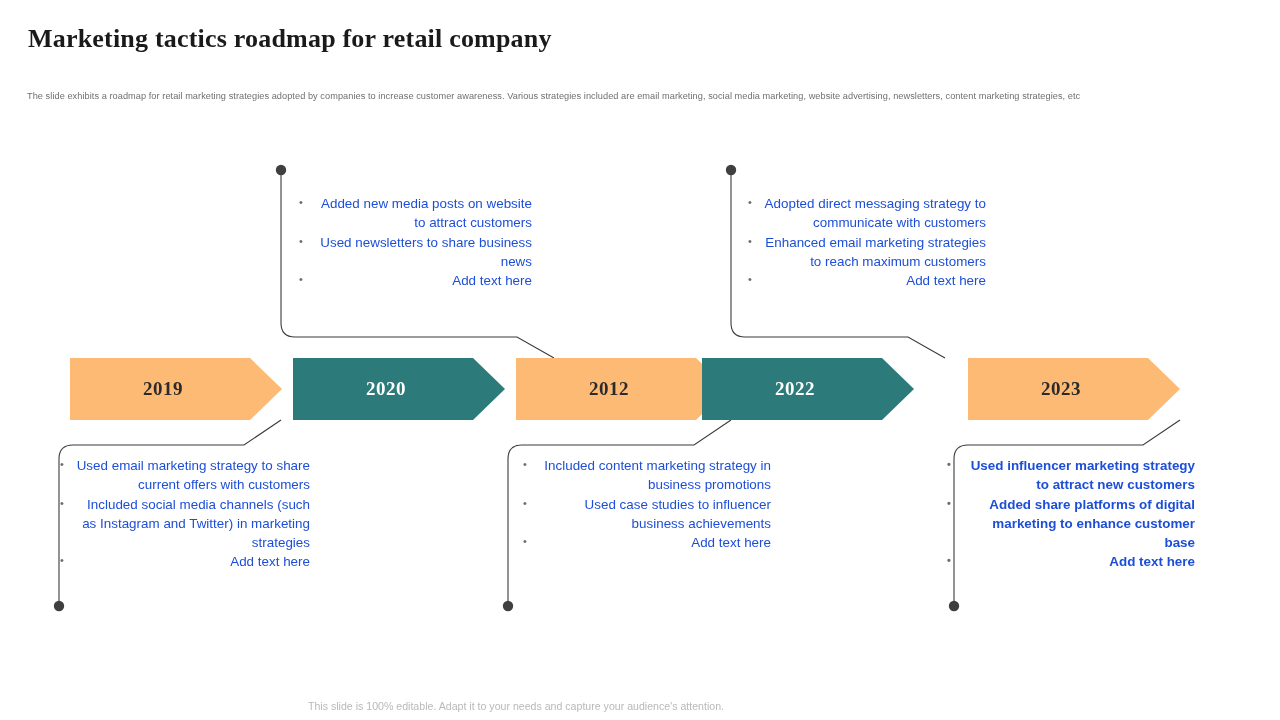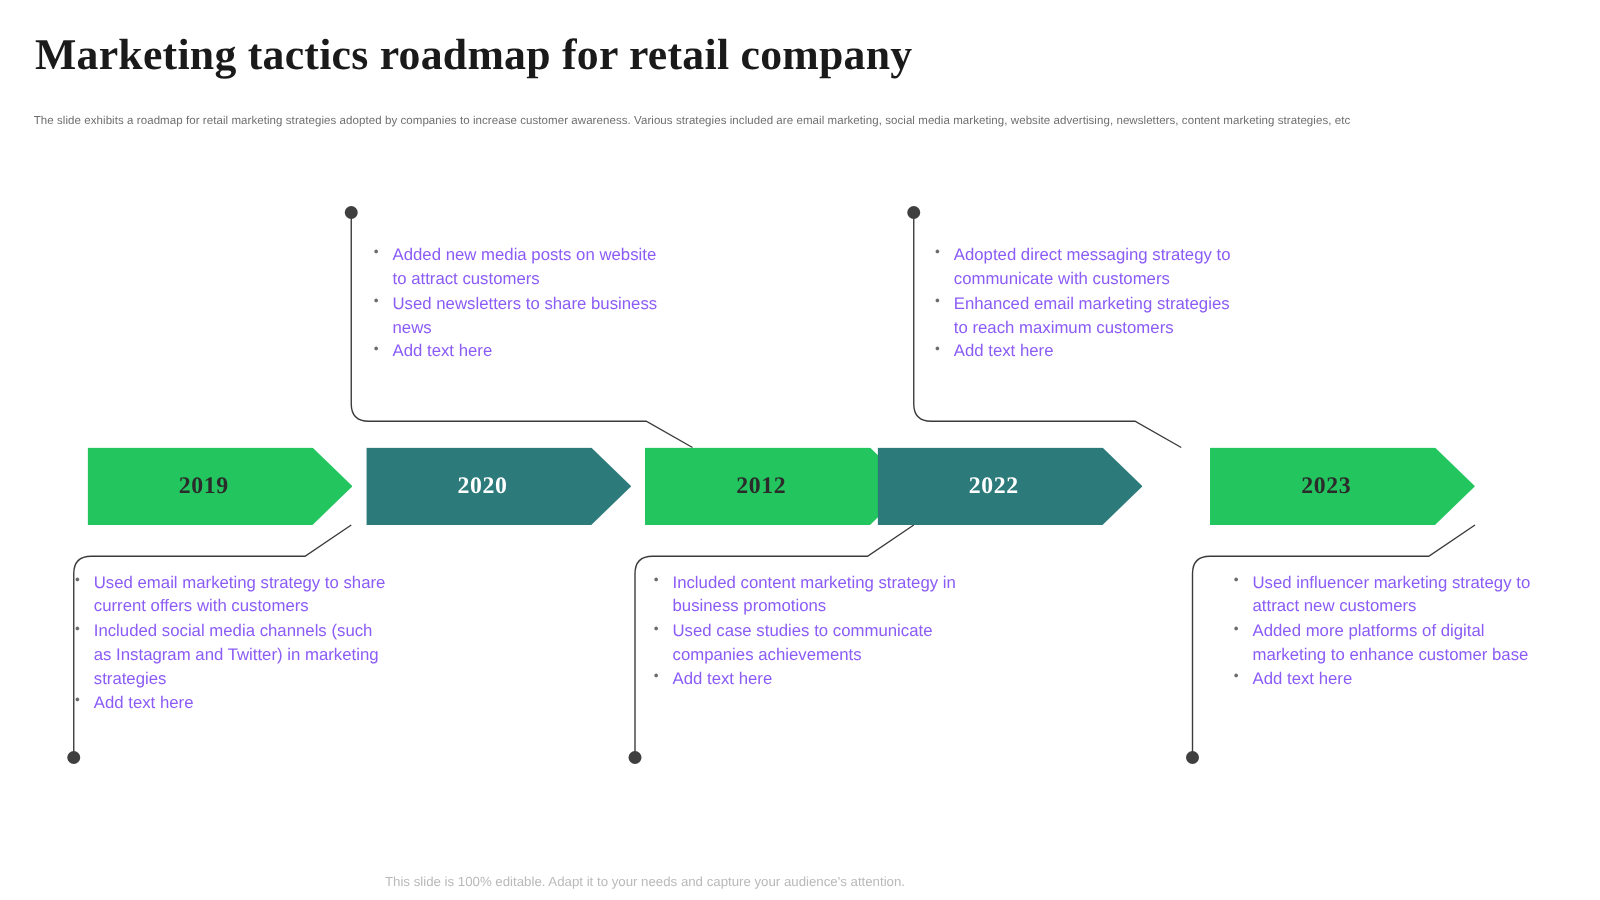--- a/index.html
+++ b/index.html
@@ -8,21 +8,21 @@
     background: #ffffff;
     font-family: "Liberation Sans", sans-serif;
     overflow: hidden;
   }
   .slide { position: relative; width: 1280px; height: 720px; background:#fff; }
 
   
   .title {
     position: absolute; left: 28px; top: 24px;
     font-family: "Liberation Serif", serif;
-    font-size: 35px; font-weight: 700; color: #1a1a1a;
+    font-size: 26px; font-weight: 700; color: #1a1a1a;
     letter-spacing: .2px; white-space: nowrap;
   }
   .subtitle {
     position: absolute; left: 27px; top: 90px;
     width: 1226px;
     font-size: 9.2px; color: #6f6f6f; line-height: 13px;
     white-space: nowrap; letter-spacing: .06px;
   }
 
   
@@ -30,40 +30,41 @@
   .chev {
     position: absolute; top: 0; height: 62px;
     display: flex; align-items: center; justify-content: center;
     clip-path: polygon(0 0, calc(100% - 32px) 0, 100% 50%, calc(100% - 32px) 100%, 0 100%);
   }
   .chev .yr {
     font-family: "Liberation Serif", serif;
     font-size: 19px; font-weight: 700; letter-spacing: .5px;
     margin-right: 26px;
   }
-  .chev.orange { background: #22c55e; }
+  .chev.orange { background: #fdba74; }
   .chev.orange .yr { color: #2b2b2b; }
   .chev.teal { background: #2d7a7a; }
   .chev.teal .yr { color: #ffffff; }
 
   
   .connectors { position: absolute; left: 0; top: 0; width: 1280px; height: 720px; pointer-events: none; }
   .cline { fill: none; stroke: #3a3a3a; stroke-width: 1.1; }
   .cdot  { fill: #3f3f3f; }
 
   
   .callout { position: absolute; }
   .callout ul { list-style: none; }
   .callout li {
     position: relative;
     padding-left: 17px;
     font-size: 13.4px;
     line-height: 19.3px;
-    color: #8b5cf6;
+    color: #1d4ed8;
     letter-spacing: .01px;
+    text-align: right;
   }
   .callout li::before {
     content: "\2022";
     position: absolute; left: 2px; top: -1px;
     font-size: 11px; color: #6a6d70;
   }
 
   
   .footer {
     position: absolute; left: 0; top: 700px; width: 1032px;
@@ -134,28 +135,28 @@
     <ul>
       <li>Used email marketing strategy to share current offers with customers</li>
       <li>Included social media channels (such as Instagram and Twitter) in marketing strategies</li>
       <li>Add text here</li>
     </ul>
   </div>
 
   <div class="callout" style="left:521px; top:456px; width:250px;">
     <ul>
       <li>Included content marketing strategy in business promotions</li>
-      <li>Used case studies to communicate companies achievements</li>
+      <li>Used case studies to influencer business achievements</li>
       <li>Add text here</li>
     </ul>
   </div>
 
-  <div class="callout" style="left:985px; top:456px; width:250px;">
+  <div class="callout" style="left:945px; top:456px; width:250px;font-weight:bold;">
     <ul>
       <li>Used influencer marketing strategy to attract new customers</li>
-      <li>Added more platforms of digital marketing to enhance customer base</li>
+      <li>Added share platforms of digital marketing to enhance customer base</li>
       <li>Add text here</li>
     </ul>
   </div>
 
   <div class="footer">This slide is 100% editable. Adapt it to your needs and capture your audience's attention.</div>
 
 </div>
 
 </body></html>

